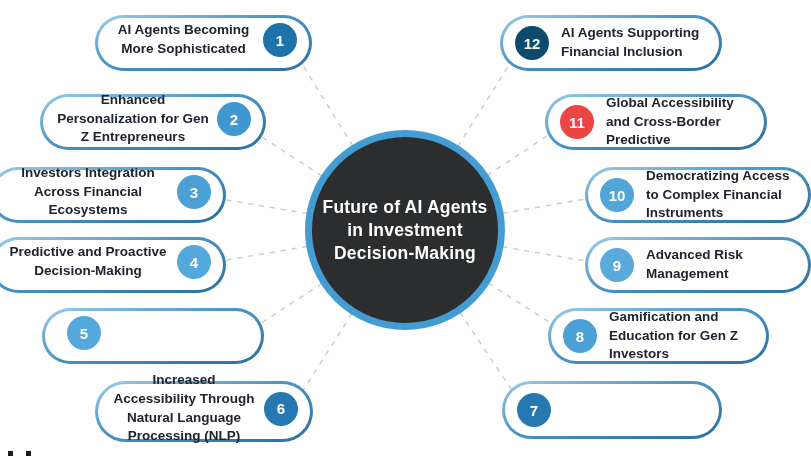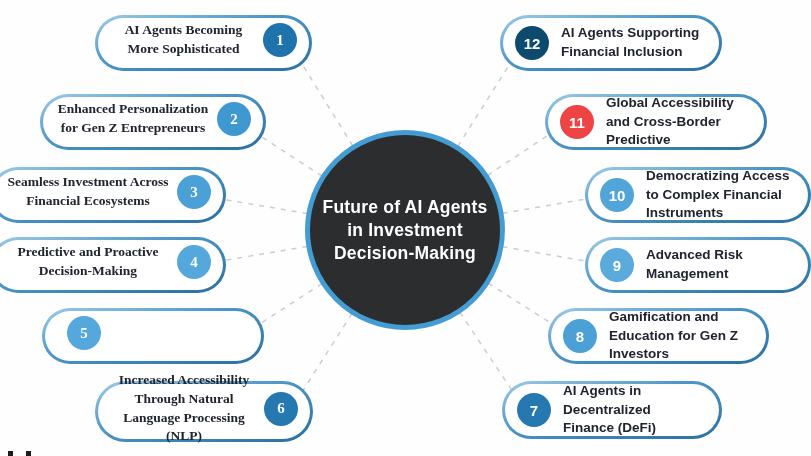--- a/index.html
+++ b/index.html
@@ -7,21 +7,21 @@
     position:relative;width:811px;height:456px;overflow:hidden;
     background:#fefefe;
     font-family:"Liberation Sans","DejaVu Sans",sans-serif;
   }
   
   #connectors{position:absolute;left:0;top:0;z-index:0;}
 
   
   .center-circle{
     position:absolute;left:305px;top:130px;width:200px;height:200px;
-    border-radius:50%;border:5px solid #6d28d9;box-sizing:border-box;
+    border-radius:50%;border:7px solid #6d28d9;box-sizing:border-box;
     display:flex;align-items:center;justify-content:center;z-index:1;
   }
   .center-title{
     color:#ffffff;font-size:17.5px;font-weight:700;line-height:23px;
     text-align:center;letter-spacing:.2px;
   }
   .center-title span{display:block;}
 
   
   .pill{
@@ -33,21 +33,21 @@
     display:flex;align-items:center;box-sizing:border-box;
   }
   .badge{
     width:34px;height:34px;border-radius:50%;flex:0 0 34px;
     display:flex;align-items:center;justify-content:center;
     color:#ffffff;font-size:15px;font-weight:700;
   }
   .label{
     flex:1;font-size:13.5px;font-weight:700;color:#20242e;line-height:1.38;
   }
-  .pill.left .pill-inner{padding:0 12px 6px 14px;font-family:Liberation Serif, serif;}
+  .pill.left .pill-inner{padding:0 12px 6px 14px;}
   .pill.left .label{text-align:center;order:0;}
   .pill.left .badge{order:1;margin-left:8px;}
   .pill.right .pill-inner{padding:0 14px 0 12px;}
   .pill.right .badge{margin-right:12px;}
   .pill.right .label{text-align:left;}
 
   
   .p1 {left:95px;  top:15px;  width:217px;height:56px;}
   .p2 {left:40px;  top:94px;  width:226px;height:56px;}
   .p3 {left:-10px; top:167px; width:236px;height:56px;}
@@ -117,21 +117,21 @@
 
   <div class="pill left p2">
     <div class="pill-inner">
       <span class="label">Enhanced Personalization for Gen Z Entrepreneurs</span>
       <span class="badge" style="background: rgb(63, 152, 208);">2</span>
     </div>
   </div>
 
   <div class="pill left p3">
     <div class="pill-inner">
-      <span class="label">Seamless Investment Across Financial Ecosystems</span>
+      <span class="label">Investors Integration Across Financial Ecosystems</span>
       <span class="badge" style="background: rgb(75, 161, 214);">3</span>
     </div>
   </div>
 
   <div class="pill left p4">
     <div class="pill-inner">
       <span class="label">Predictive and Proactive Decision-Making</span>
       <span class="badge" style="background: rgb(85, 168, 219);">4</span>
     </div>
   </div>
@@ -145,21 +145,20 @@
   <div class="pill left p6">
     <div class="pill-inner">
       <span class="label">Increased Accessibility Through Natural Language Processing (NLP)</span>
       <span class="badge" style="background: rgb(37, 121, 176);">6</span>
     </div>
   </div>
 
   <div class="pill right p7">
     <div class="pill-inner">
       <span class="badge" style="background: rgb(37, 121, 176);">7</span>
-      <span class="label">AI Agents in Decentralized Finance (DeFi)</span>
     </div>
   </div>
 
   <div class="pill right p8">
     <div class="pill-inner">
       <span class="badge" style="background: rgb(75, 161, 214);">8</span>
       <span class="label">Gamification and Education for Gen Z Investors</span>
     </div>
   </div>
 

